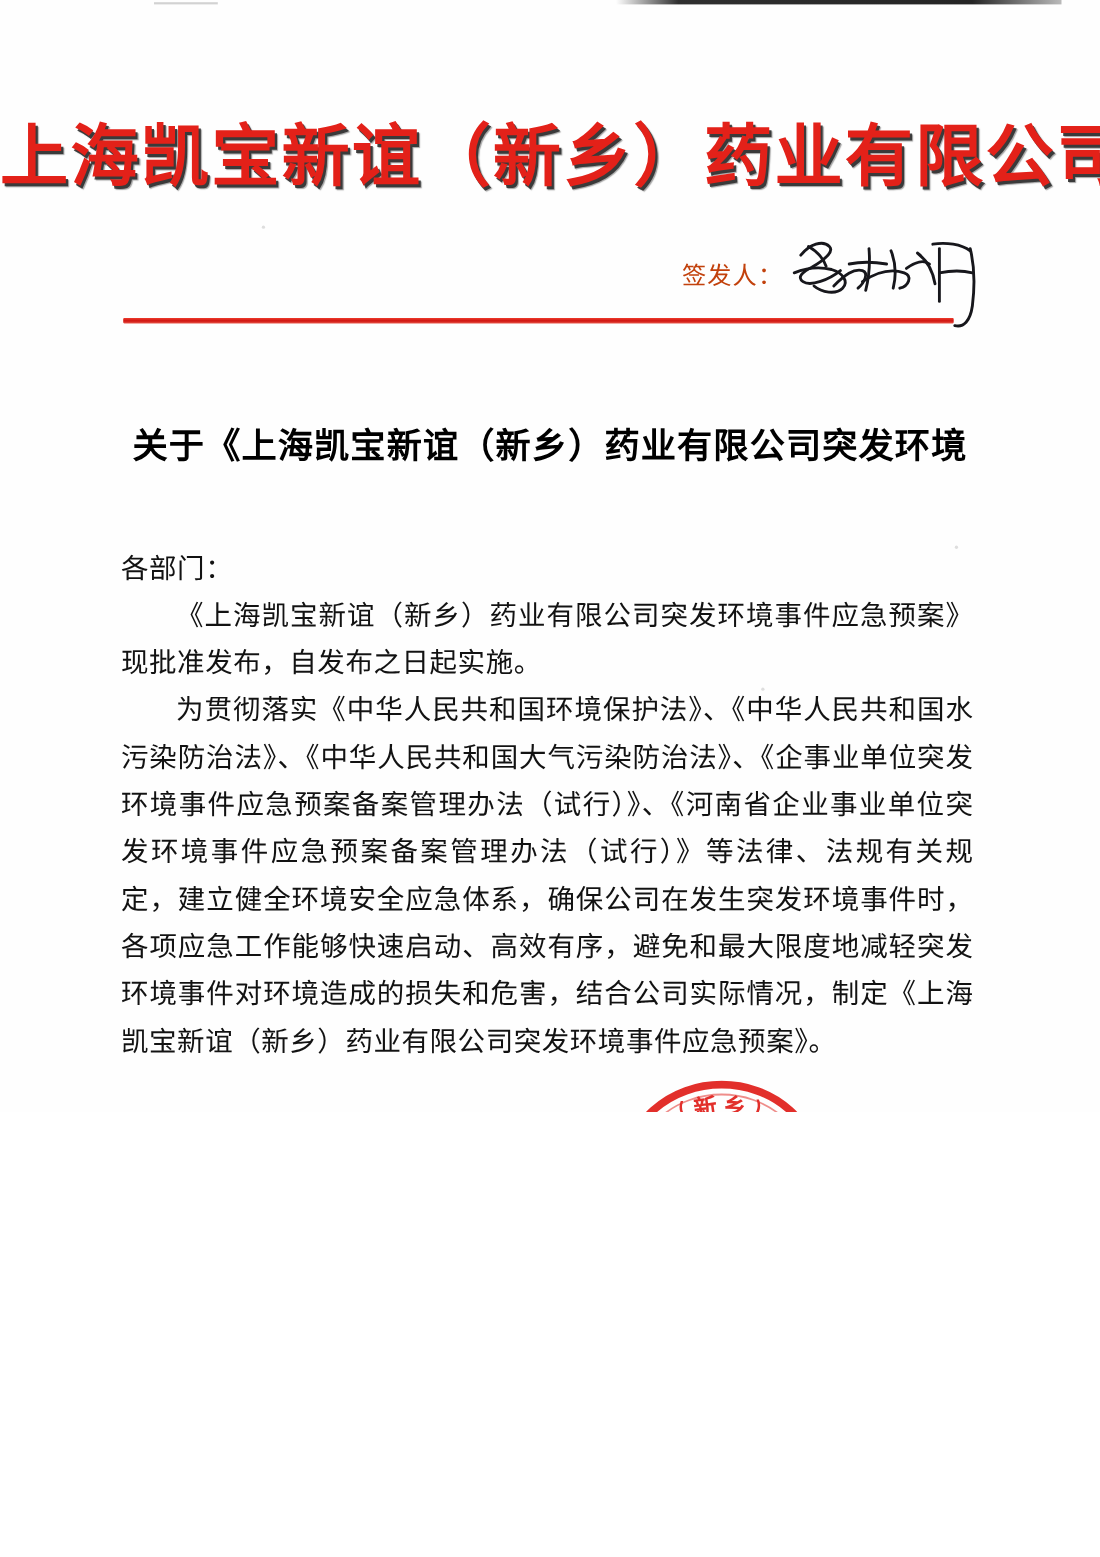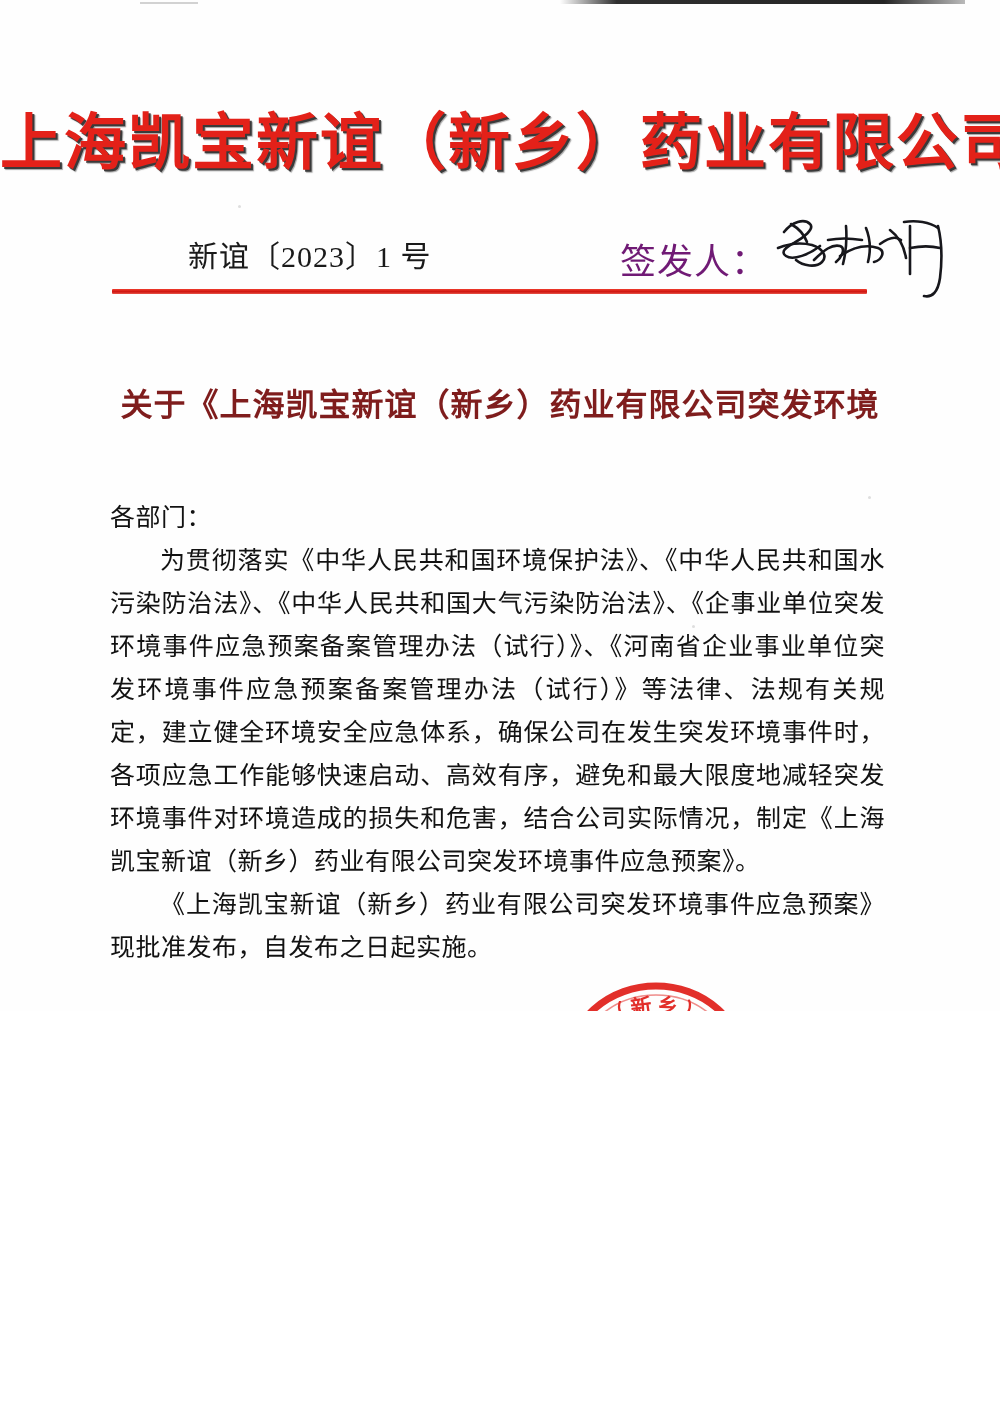--- a/index.html
+++ b/index.html
@@ -74,22 +74,22 @@
   }
   .issuer-wrap {
     position: absolute;
     left: 620px;
     top: 0;
     display: flex;
     align-items: flex-start;
     white-space: nowrap;
   }
   .issuer-label {
-    font-size: 36px;
-    color: #701a75;
+    font-size: 22px;
+    color: #c2410c;
     letter-spacing: 1px;
   }
   .signature {
     position: relative;
     display: inline-block;
     width: 190px;
     height: 70px;
     margin-left: 2px;
     margin-top: -28px;
   }
@@ -110,21 +110,21 @@
   .title {
     position: absolute;
     top: 372px;
     left: 100px;
     width: 800px;
     text-align: center;
     font-size: 32px;
     font-weight: bold;
     line-height: 66px;
     letter-spacing: 1px;
-    color: #7f1d1d;
+    color: #000000;
   }
   .title .ln2 { display: block; }
 
   
   .body-block {
     position: absolute;
     top: 496px;
     left: 110px;
     width: 775px;
     font-size: 25px;
@@ -198,21 +198,20 @@
 <body>
 
 <div class="page">
 
   <div class="scan-edge"></div>
   <div class="scan-speck"></div>
 
   <div class="letterhead">上海凯宝新谊（新乡）药业有限公司</div>
 
   <div class="docnum-row">
-    <div class="doc-number">新谊〔2023〕1 号</div>
 
     <div class="issuer-wrap">
       <span class="issuer-label">签发人：</span>
       <span class="signature">
         <svg width="190" height="100" viewBox="0 0 190 100" fill="none" stroke="#17171c" stroke-width="2.6" stroke-linecap="round" stroke-linejoin="round">
           <path d="M14 28 C22 18, 34 14, 40 20 C45 25, 33 34, 24 39 C16 43, 10 48, 16 52 C23 57, 40 50, 50 42"></path>
           <path d="M21 20 C28 24, 34 30, 37 38"></path>
           <path d="M8 44 C18 40, 30 38, 42 41 C52 44, 58 52, 52 58 C46 64, 33 62, 26 56"></path>
           <path d="M44 56 C54 46, 62 40, 70 42 C76 44, 72 53, 66 58"></path>
           <path d="M58 36 C68 34, 80 34, 92 36"></path>
@@ -231,22 +230,22 @@
   </div>
 
   <div class="red-rule"></div>
 
   <div class="title">
     <span class="ln1">关于《上海凯宝新谊（新乡）药业有限公司突发环境</span>
   </div>
 
   <div class="body-block">
     <p class="salutation">各部门：</p>
+    <p class="para">《上海凯宝新谊（新乡）药业有限公司突发环境事件应急预案》现批准发布，自发布之日起实施。</p>
     <p class="para">为贯彻落实《中华人民共和国环境保护法》、《中华人民共和国水污染防治法》、《中华人民共和国大气污染防治法》、《企事业单位突发环境事件应急预案备案管理办法（试行）》、《河南省企业事业单位突发环境事件应急预案备案管理办法（试行）》等法律、法规有关规定，建立健全环境安全应急体系，确保公司在发生突发环境事件时，各项应急工作能够快速启动、高效有序，避免和最大限度地减轻突发环境事件对环境造成的损失和危害，结合公司实际情况，制定《上海凯宝新谊（新乡）药业有限公司突发环境事件应急预案》。</p>
-    <p class="para">《上海凯宝新谊（新乡）药业有限公司突发环境事件应急预案》现批准发布，自发布之日起实施。</p>
   </div>
 
   <div class="seal">
     <svg width="200" height="168" viewBox="0 0 200 168">
       <defs>
         <path id="sealArcTop" d="M 18 92 A 84 78 0 0 1 182 92"></path>
         <path id="sealArcBottom" d="M 40 110 A 66 62 0 0 0 160 110"></path>
       </defs>
       <g opacity="0.93">
         <ellipse cx="100" cy="84" rx="88" ry="80" fill="none" stroke="#e0201b" stroke-width="7"></ellipse>

